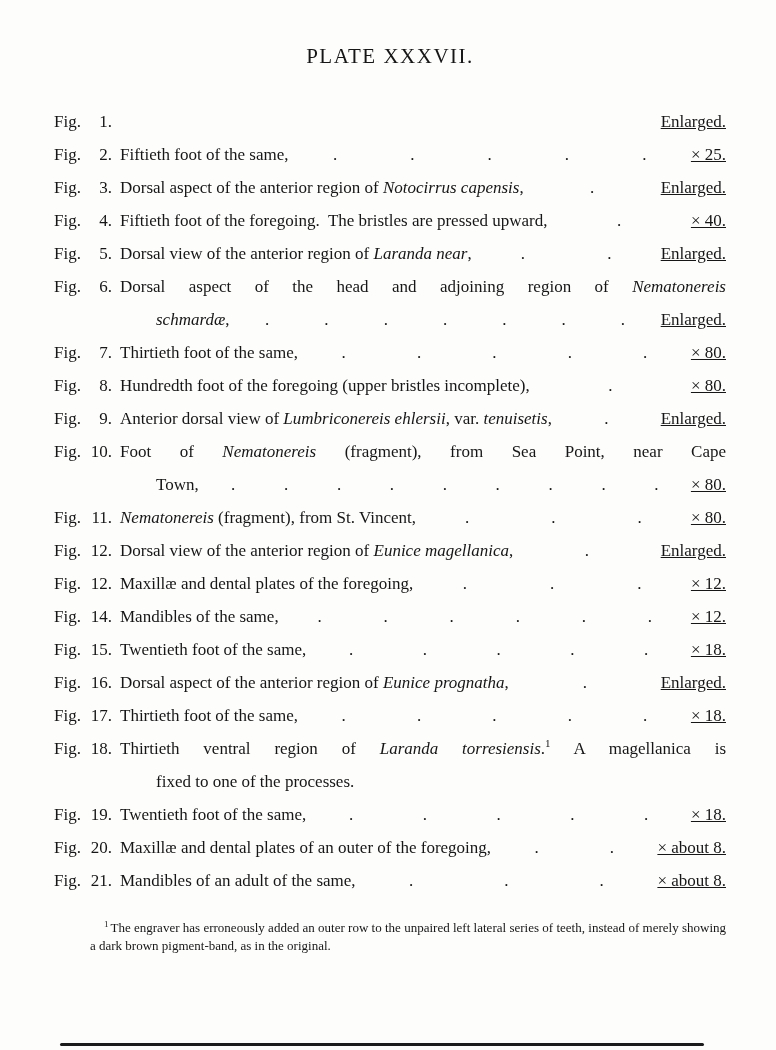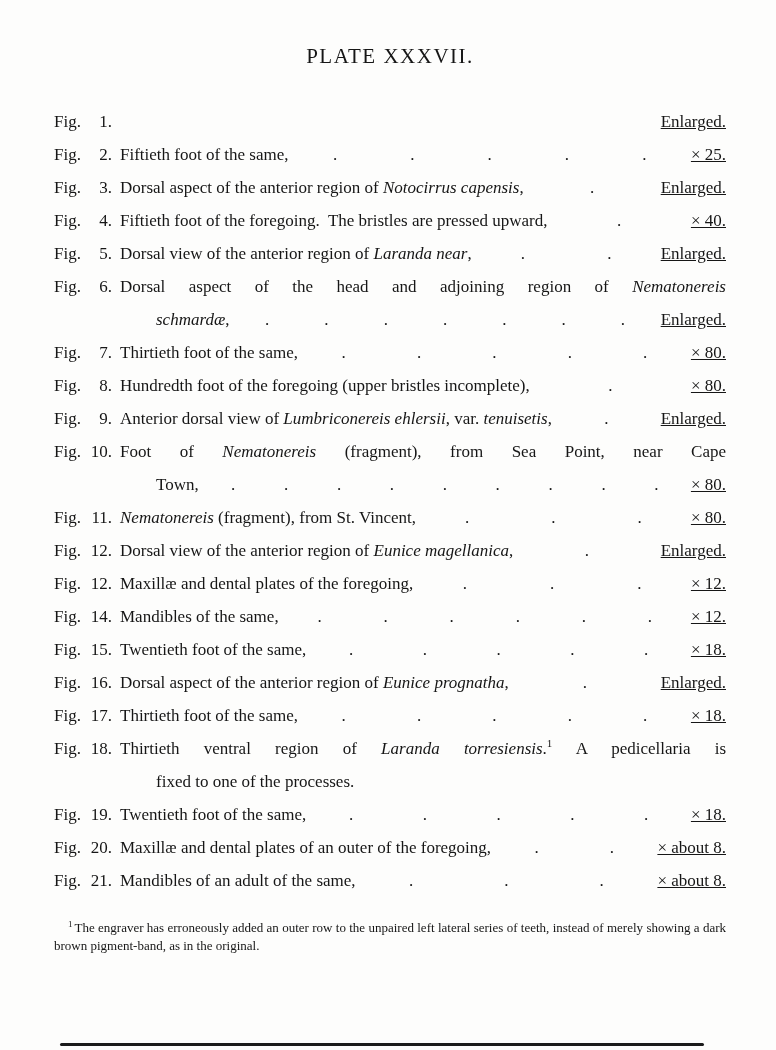--- a/index.html
+++ b/index.html
@@ -53,20 +53,21 @@
     overflow: hidden;
   }
   .dots span { font-size: 17px; }
   .mag { white-space: nowrap; text-align: right; text-decoration: underline; }
   .footnote {
     margin-top: 22px;
     font-size: 13px;
     line-height: 18px;
     text-align: justify;
     text-indent: 14px;
+    margin-left: 36px;
   }
   .footnote sup { font-size: 9px; margin-right: 2px; }
   .scan-edge {
     position: absolute;
     bottom: 4px;
     left: 60px;
     right: 72px;
     height: 3px;
     background: #1b1b1b;
     border-radius: 2px;
@@ -306,21 +307,21 @@
           <span>.</span>
           <span>.</span>
         </span>
         <span class="mag">× 18.</span>
       </div>
       <div class="row">
         <span class="fig-cell">
           <span>Fig.</span>
           <span class="fig-num">18.</span>
         </span>
-        <span class="desc fill"><span>Thirtieth ventral region of </span><span class="it">Laranda torresiensis</span><span>.</span><sup>1</sup><span> A pedicellaria is</span></span>
+        <span class="desc fill"><span>Thirtieth ventral region of </span><span class="it">Laranda torresiensis</span><span>.</span><sup>1</sup><span> A magellanica is</span></span>
       </div>
       <div class="row cont">
         <span class="desc"><span>fixed to one of the processes.</span></span>
       </div>
       <div class="row">
         <span class="fig-cell">
           <span>Fig.</span>
           <span class="fig-num">19.</span>
         </span>
         <span class="desc"><span>Twentieth foot of the same,</span></span>

